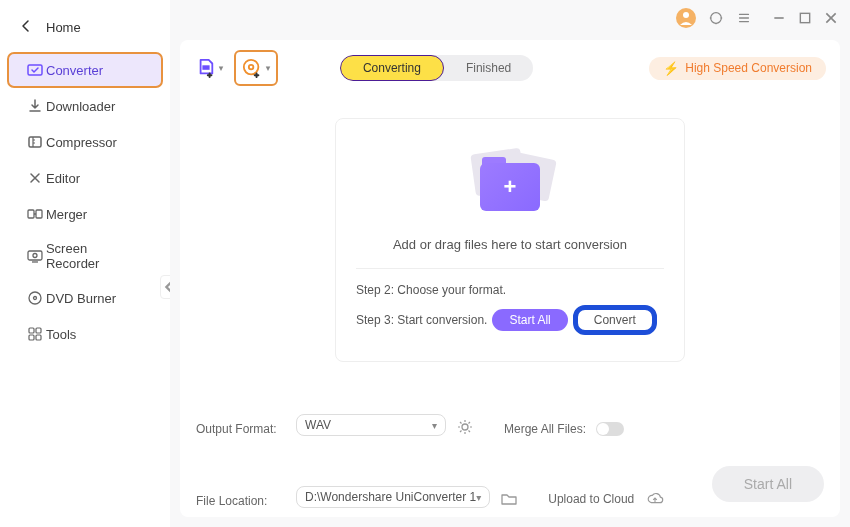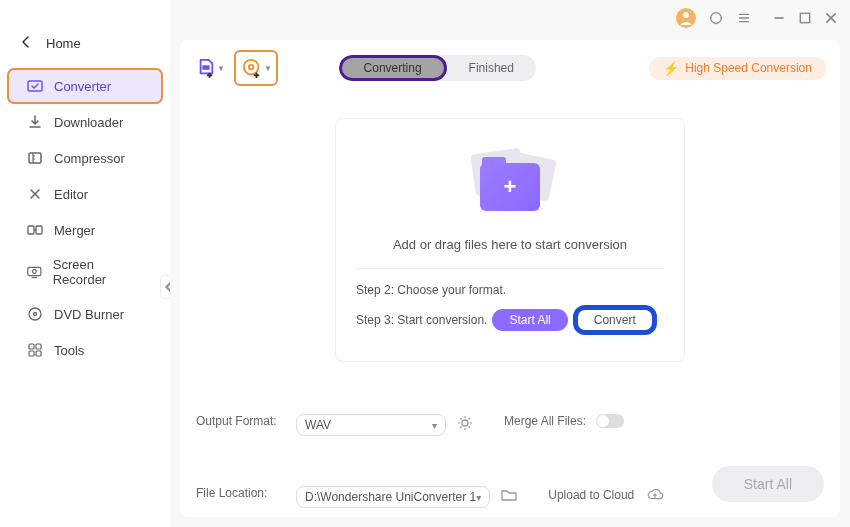--- a/index.html
+++ b/index.html
@@ -1,25 +1,25 @@
 <!DOCTYPE html>
 <html><head>
 <meta charset="utf-8">
 <style>
 * { margin: 0; padding: 0; box-sizing: border-box; font-family: -apple-system, BlinkMacSystemFont, "Segoe UI", Arial, sans-serif; }
 body { background: #fff; width: 850px; height: 527px; overflow: hidden; position: relative; }
 
 .app { display: flex; height: 100%; }
 
 
-.sidebar { width: 170px; background: #fff; padding-top: 26px; position: relative; }
+.sidebar { width: 170px; background: #fff; padding-top: 10px; position: relative; }
 .home-row { display: flex; align-items: center; padding: 8px 18px; gap: 12px; font-size: 13px; color: #333; cursor: pointer; }
 .back-arrow { width: 16px; font-size: 14px; color: #333; }
 .nav { margin-top: 8px; }
-.nav-item { display: flex; align-items: center; gap: 10px; padding: 8px 18px; font-size: 13px; color: #444; cursor: pointer; border-radius: 6px; margin: 2px 8px; }
+.nav-item { display: flex; align-items: center; gap: 2px; padding: 8px 18px; font-size: 13px; color: #444; cursor: pointer; border-radius: 6px; margin: 2px 8px; }
 .nav-item.active { background: #ede7fc; color: #5a3fd6; }
 .nav-item.highlighted { outline: 2px solid #e8923e; outline-offset: -1px; }
 .nav-item .icon { width: 18px; height: 18px; display: flex; align-items: center; justify-content: center; color: #666; }
 .nav-item.active .icon { color: #6d4fff; }
 
 .collapse-handle { position: absolute; right: -10px; top: 275px; width: 20px; height: 24px; background: #fff; border: 1px solid #eee; border-radius: 4px; display: flex; align-items: center; justify-content: center; font-size: 10px; color: #999; cursor: pointer; }
 
 
 .main { flex: 1; background: #f8f8f9; padding: 8px 10px 10px 10px; display: flex; flex-direction: column; position: relative; }
 
@@ -33,41 +33,41 @@
 
 .panel { background: #fff; border-radius: 8px; margin-top: 32px; flex: 1; display: flex; flex-direction: column; overflow: hidden; }
 
 .panel-top { display: flex; align-items: center; padding: 10px 14px; gap: 8px; }
 .add-btn { width: 32px; height: 32px; border: 1px solid transparent; border-radius: 6px; display: flex; align-items: center; justify-content: center; gap: 2px; cursor: pointer; }
 .add-btn.highlighted { border: 2px solid #e8923e; padding: 2px; width: 44px; height: 36px; }
 .caret { font-size: 9px; color: #888; margin-left: 2px; }
 
 .segmented { margin: 0 auto; display: flex; background: #eeeef0; border-radius: 14px; overflow: hidden; height: 26px; }
 .segmented .seg { padding: 0 22px; font-size: 12px; color: #666; display: flex; align-items: center; cursor: pointer; }
-.segmented .seg.active { background: #a3a3a3; border-radius: 14px; border: 3px solid #4c1d95; color: #333; }
+.segmented .seg.active { background: #fde047; border-radius: 14px; border: 1px solid #4c1d95; color: #333; }
 
 .speed-badge { margin-left: auto; background: #fdeee1; color: #f07c2e; border-radius: 14px; padding: 4px 14px; font-size: 12px; display: flex; align-items: center; gap: 6px; cursor: pointer; }
 .bolt { color: #f07c2e; font-size: 13px; }
 
 .drop-zone { margin: 22px auto 0 auto; width: 350px; border: 1px solid #eee; border-radius: 8px; padding: 30px 20px 18px 20px; text-align: center; }
 .folder-art { width: 90px; height: 70px; margin: 0 auto 18px auto; position: relative; }
 .folder-shape { width: 60px; height: 48px; background: linear-gradient(135deg, #9d7bff, #8a6aff); border-radius: 6px; position: absolute; left: 15px; top: 14px; display: flex; align-items: center; justify-content: center; color: #fff; font-size: 22px; font-weight: bold; }
 .folder-tab { width: 24px; height: 10px; background: #9d7bff; border-radius: 3px 3px 0 0; position: absolute; left: 17px; top: 8px; }
 .paper-bg { width: 50px; height: 42px; background: #e8e5ee; border-radius: 4px; position: absolute; left: 8px; top: 2px; transform: rotate(-8deg); }
 .paper-bg2 { width: 50px; height: 42px; background: #e8e5ee; border-radius: 4px; position: absolute; right: 2px; top: 6px; transform: rotate(12deg); }
 .drop-caption { font-size: 13px; color: #555; margin-bottom: 16px; }
 .steps-box { border-top: 1px solid #eee; padding-top: 14px; text-align: left; font-size: 12px; color: #555; }
 .step-row { display: flex; align-items: center; gap: 5px; margin-bottom: 8px; flex-wrap: wrap; }
 .mini-icon { width: 16px; height: 16px; }
 .pill-btn { border-radius: 12px; padding: 3px 16px; font-size: 12px; cursor: pointer; border: 1px solid transparent; }
 .pill-btn.primary { background: #8a6aff; color: #fff; }
 .pill-btn.secondary { background: #fff; border: 5px solid #1d4ed8; color: #555; }
 
 .footer { padding: 12px 16px; display: flex; flex-direction: column; gap: 10px; font-size: 12px; color: #666; position: relative; }
-.footer-row { display: flex; align-items: flex-start; gap: 10px; margin-top: 40px; }
+.footer-row { display: flex; align-items: flex-end; gap: 10px; margin-top: 40px; }
 .footer-row label { width: 90px; }
 .select { border: 1px solid #ddd; border-radius: 8px; padding: 3px 8px; background: #fff; min-width: 150px; display: flex; align-items: center; justify-content: space-between; cursor: pointer; font-size: 12px; color: #555; }
 .select .chev { font-size: 10px; color: #888; }
 .footer-icon { width: 18px; height: 18px; color: #999; display: flex; align-items: center; justify-content: center; cursor: pointer; }
 .merge-block { display: flex; align-items: center; gap: 10px; margin-left: 20px; }
 .toggle { width: 28px; height: 14px; background: #ddd; border-radius: 8px; position: relative; cursor: pointer; }
 .toggle::after { content: ''; width: 12px; height: 12px; background: #fff; border-radius: 50%; position: absolute; left: 1px; top: 1px; }
 .cloud-block { display: flex; align-items: center; gap: 12px; margin-left: 20px; }
 
 .start-all-btn { position: absolute; right: 16px; bottom: 18px; background: #eeeef0; color: #aaa; border-radius: 20px; padding: 10px 32px; font-size: 14px; }

